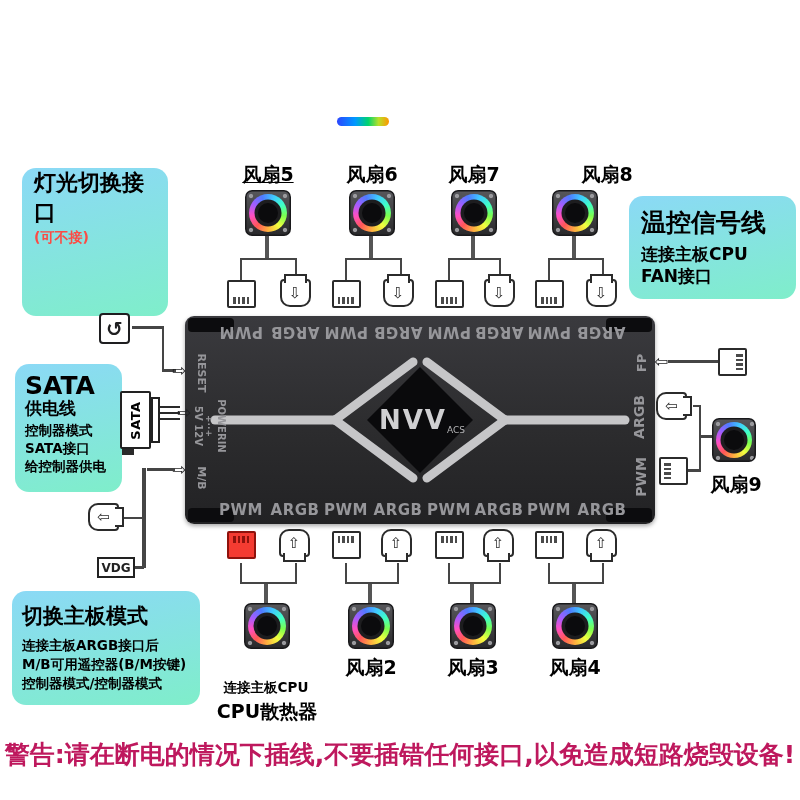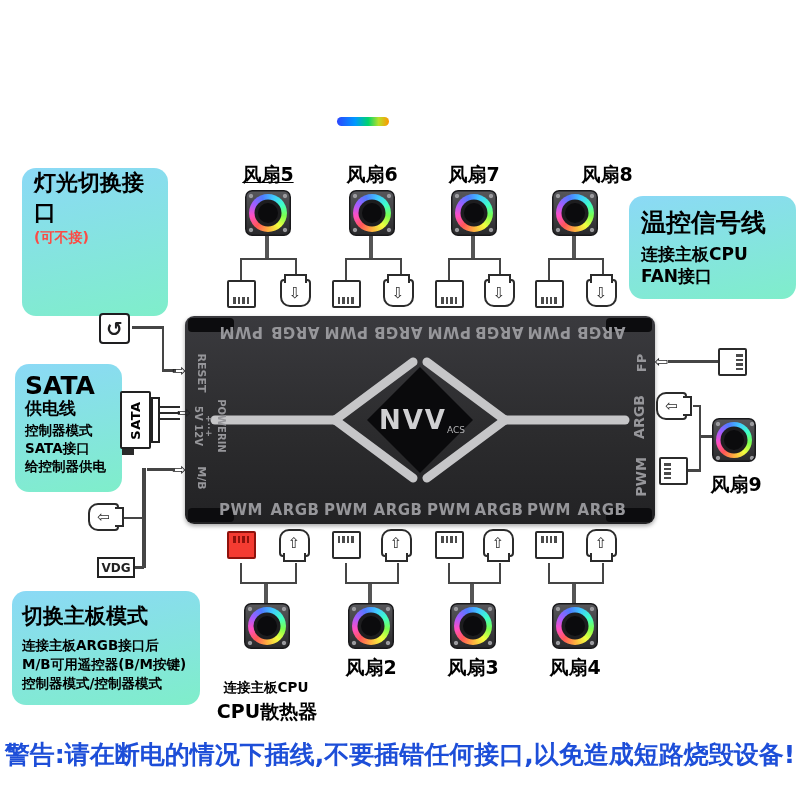--- a/index.html
+++ b/index.html
@@ -15,21 +15,21 @@
 
   
   .note-box { position:absolute; border-radius:14px;
            background:linear-gradient(168deg,#8bd9f6 0%,#7feeca 100%); }
   .nb-title { font-weight:900; }
   .nb-red { color:#fb4b44; font-weight:700; }
   .nb-body { font-weight:700; white-space:pre-line; }
 
   
   .warning { position:absolute; top:738px; left:0; right:0; text-align:center;
-           color:#1d4ed8; font-size:25px; font-weight:800; }
+           color:#be185d; font-size:25px; font-weight:800; }
 
   
   .device { position:absolute; left:185px; top:316px; width:470px; height:208px; border-radius:9px;
            background:linear-gradient(180deg,#3a3a3e 0%,#2c2c2e 55%,#222224 100%);
            box-shadow:0 2px 4px rgba(0,0,0,.35); }
   .ctab { position:absolute; width:46px; height:14px; background:#0c0c0e; border-radius:4px; }
   .pl { position:absolute; color:#96969a; font-weight:700; font-size:15px; letter-spacing:.5px;
            transform:translateX(-50%); white-space:nowrap; }
   .pl.flip { transform:translateX(-50%) rotate(180deg); }
   .vl,.vr { position:absolute; color:#96969a; font-weight:700; white-space:nowrap; }

